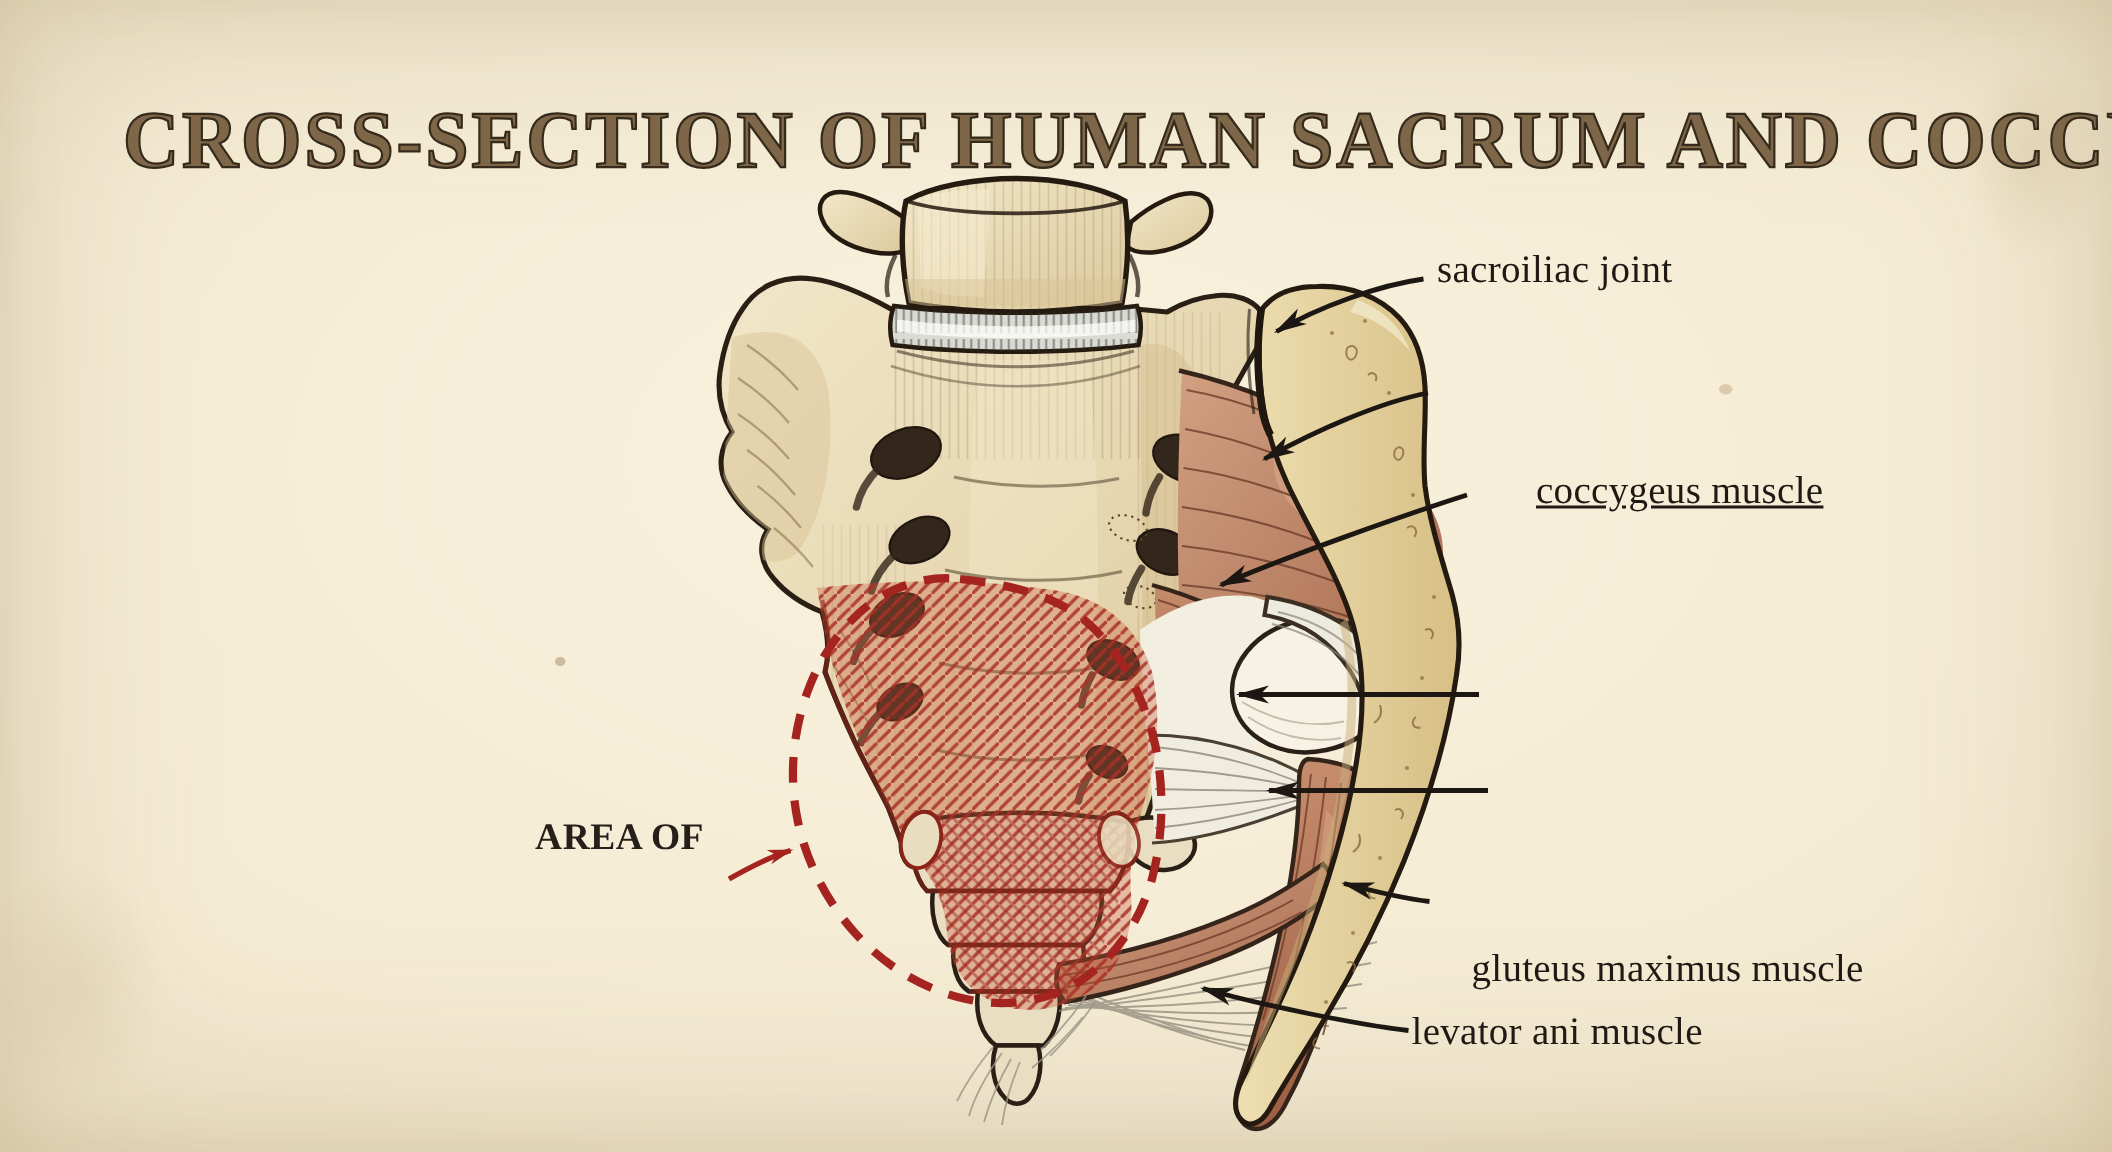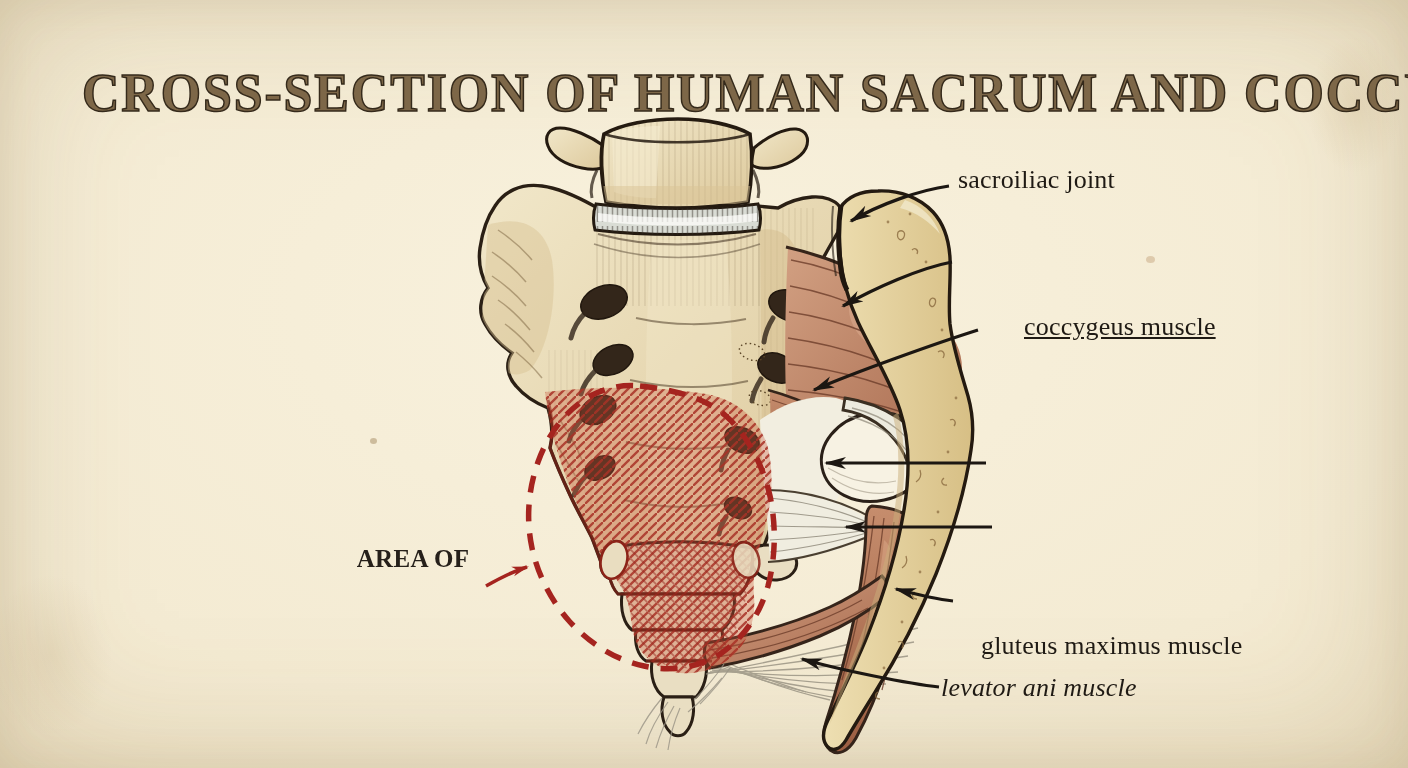--- a/index.html
+++ b/index.html
@@ -27,21 +27,21 @@
   }
   .art{position:absolute;left:0;top:0;}
   .label{position:absolute;font-size:26px;line-height:30px;color:#1f1a14;
     letter-spacing:.2px;white-space:nowrap;}
   #lb0{left:958px;top:165px;}
   #lb1{left:963px;top:243px;}
   #lb2{left:1024px;top:312px;text-decoration:underline;}
   #lb3{left:996px;top:447px;}
   #lb4{left:1000px;top:512px;}
   #lb5{left:981px;top:587px;margin-top:44px;}
-  #lb6{left:941px;top:673px;font-style:italic;}
+  #lb6{left:941px;top:673px;}
   .note{position:absolute;left:306px;top:545px;width:214px;text-align:center;
     font-size:25px;line-height:27px;font-weight:700;letter-spacing:.3px;color:#26201a;}
 </style>
 </head>
 <body>
 
 <main class="poster">
   <div class="vignette"></div>
   <div class="stain s1"></div>
   <div class="stain s2"></div>

